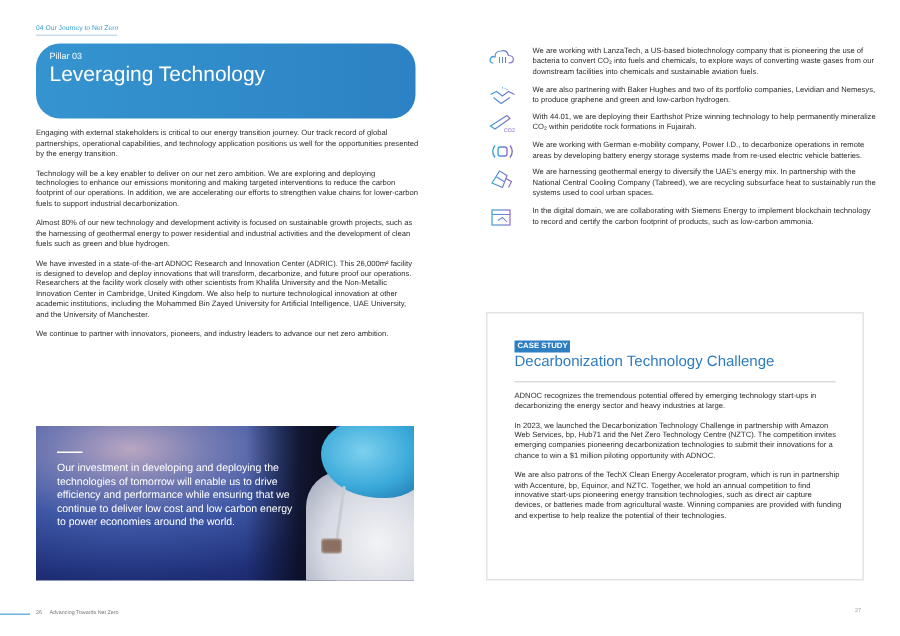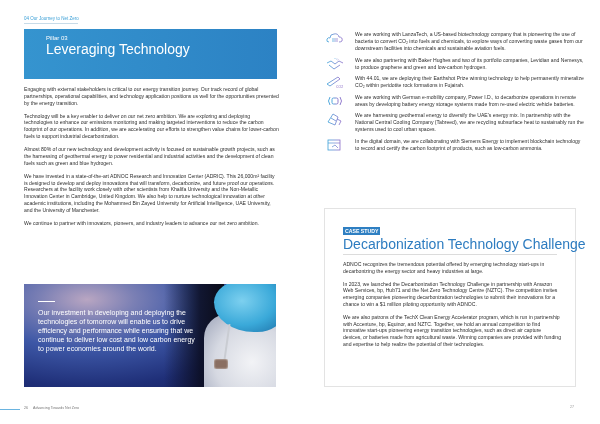--- a/index.html
+++ b/index.html
@@ -1,21 +1,21 @@
 <!DOCTYPE html>
 <html><head>
 <meta charset="utf-8">
 <style>
   * { box-sizing: border-box; margin: 0; padding: 0; }
   html, body { width: 600px; height: 424px; background: #ffffff; overflow: hidden; }
   body { position: relative; font-family: "Liberation Sans", sans-serif; color: #2b2b2b; }
   .breadcrumb { position: absolute; left: 24px; top: 16px; font-size: 4.5px; color: #3a9fd6; }
   .breadcrumb-line { position: absolute; left: 24px; top: 23px; width: 54px; height: 0.7px; background: #c8dbe8; }
   .pillar-box { position: absolute; left: 24px; top: 29px; width: 253px; height: 50px;
-    background: linear-gradient(90deg, #3594cf 0%, #2c82c4 100%); color: #fff; padding: 5px 22px; }
+    background: linear-gradient(90deg, #3594cf 0%, #2c82c4 100%); color: #fff; padding: 5px 9px; border-radius: 16px; }
   .pillar-label { font-size: 6px; line-height: 8px; }
   .pillar-title { font-size: 14px; line-height 15px; line-height: 15px; font-weight: normal; }
   .left-body { position: absolute; left: 24px; top: 86px; width: 255px; }
   .para { font-size: 5.1px; line-height: 6.8px; margin-bottom: 6.3px; color: #2d2d2d; }
   .quote-box { position: absolute; left: 24px; top: 284px; width: 252px; height: 103px; overflow: hidden;
     background: radial-gradient(ellipse at 25% 15%, #b9a6c2 0%, #7a7fb4 18%, #3d57a6 40%, #1f2f78 70%, #151d55 100%); }
   .quote-dark { position: absolute; left: 140px; top: 0; width: 60px; height: 103px; background: linear-gradient(90deg, rgba(20,25,70,0) 0%, rgba(10,12,30,0.85) 60%, #0b0c18 100%); }
   .coat { position: absolute; left: 180px; top: 30px; width: 80px; height: 80px; background: radial-gradient(ellipse at 60% 60%, #f2f3f6 0%, #d6d9e2 55%, #9ca3b8 100%); border-radius: 30% 0 0 0; }
   .glove { position: absolute; left: 190px; top: -4px; width: 70px; height: 52px; background: radial-gradient(ellipse at 40% 40%, #7dd0ef 0%, #3aa9d9 55%, #1c6fa6 100%); border-radius: 45% 20% 40% 60%; transform: rotate(-12px); }
   .tweezer { position: absolute; left: 202px; top: 40px; width: 2px; height: 36px; background: #c9ccd2; transform: rotate(8deg); }
@@ -25,21 +25,21 @@
   .footer-line { position: absolute; left: 0; top: 408.5px; width: 20px; height: 0.6px; background: #6ab4e0; }
   .footer-num-left { position: absolute; left: 24px; top: 406px; font-size: 3.6px; color: #777; }
   .footer-title { position: absolute; left: 33px; top: 406px; font-size: 3.6px; color: #777; }
   .footer-num-right { position: absolute; left: 570px; top: 405px; font-size: 3.6px; color: #999; }
   .right-list { position: absolute; left: 326px; top: 31px; width: 260px; }
   .ri { position: relative; padding-left: 29px; margin-bottom: 4.5px; }
   .ri .icon { position: absolute; left: 0; top: 0; width: 18px; height: 14px; }
   .ri .txt { font-size: 5.1px; line-height: 7px; color: #2d2d2d; }
   .case-box { position: absolute; left: 324px; top: 208px; width: 252px; height: 179px; border: 0.8px solid #e3e3e3; background: #fff; }
   .case-badge { position: absolute; left: 18px; top: 18px; background: #2e7fc2; color: #fff; font-size: 5.2px; font-weight: bold; padding: 0.8px 2px; line-height: 6px; }
-  .case-title { position: absolute; left: 18px; top: 27px; font-size: 14px; color: #2d7cc0; white-space: nowrap; }
+  .case-title { position: absolute; left: 18px; top: 27px; font-size: 10px; color: #2d7cc0; white-space: nowrap; }
   .case-rule { position: absolute; left: 18px; top: 45px; width: 214px; height: 0.8px; background: #dcdcdc; }
   .case-body { position: absolute; left: 18px; top: 52px; width: 218px; }
   .case-body .para { font-size: 5.1px; line-height: 6.8px; margin-bottom: 6px; }
   svg { display: block; }
 </style>
 </head>
 <body>
 
 <div class="breadcrumb">04 Our Journey to Net Zero</div>
 <div class="breadcrumb-line"></div>

